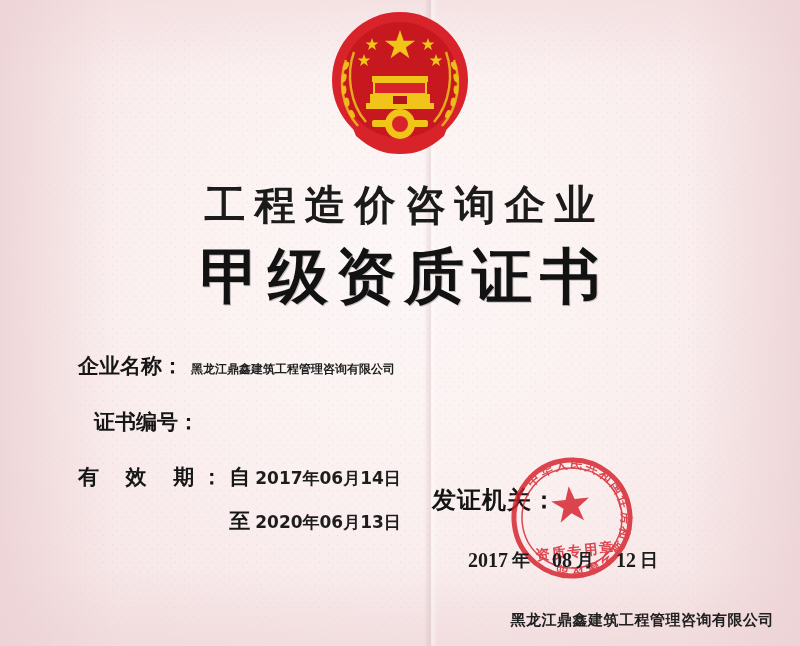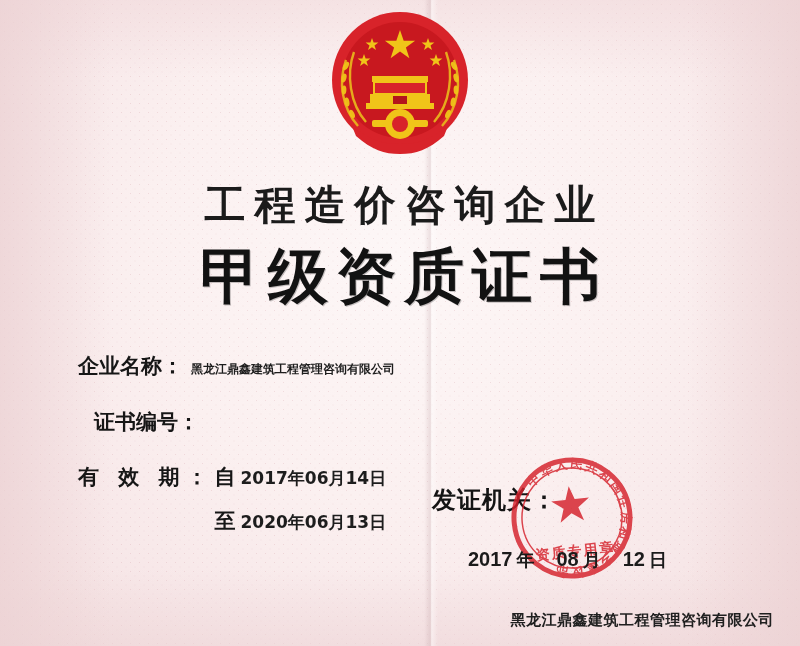--- a/index.html
+++ b/index.html
@@ -115,21 +115,21 @@
     color: #1d1d1d;
     white-space: nowrap;
     margin-left: 8px;
   }
 
   #row-company { left: 78px; top: 352px; text-align: right; }
   #row-certno  { left: 78px; top: 408px; margin-left: 16px; }
   #row-valid   { left: 78px; top: 463px; }
 
   .valid-label {
-    font-family: Liberation Serif, serif;
+    font-family: Liberation Mono, monospace;
     font-size: 21px;
     font-weight: 700;
     color: #161616;
     letter-spacing: 7px;
   }
   .valid-block { position: relative; }
   .valid-row {
     display: flex;
     align-items: baseline;
     margin-bottom: 16px;
@@ -158,26 +158,26 @@
     font-size: 24px;
     font-weight: 700;
     color: #141414;
     letter-spacing: 1px;
   }
 
   #issue-date {
     position: absolute;
     left: 468px;
     top: 548px;
-    font-family: Liberation Sans, sans-serif;
+    font-family: Liberation Serif, serif;
     font-size: 20px;
     font-weight: 600;
     color: #1b1b1b;
     display: flex;
-    align-items: flex-start;
+    align-items: center;
   }
   #issue-date .seg { margin-right: 4px; }
   #issue-date .unit { margin-right: 22px; font-size: 18px; }
 
   
   .seal {
     position: absolute;
     left: 506px;
     top: 452px;
     width: 132px;

